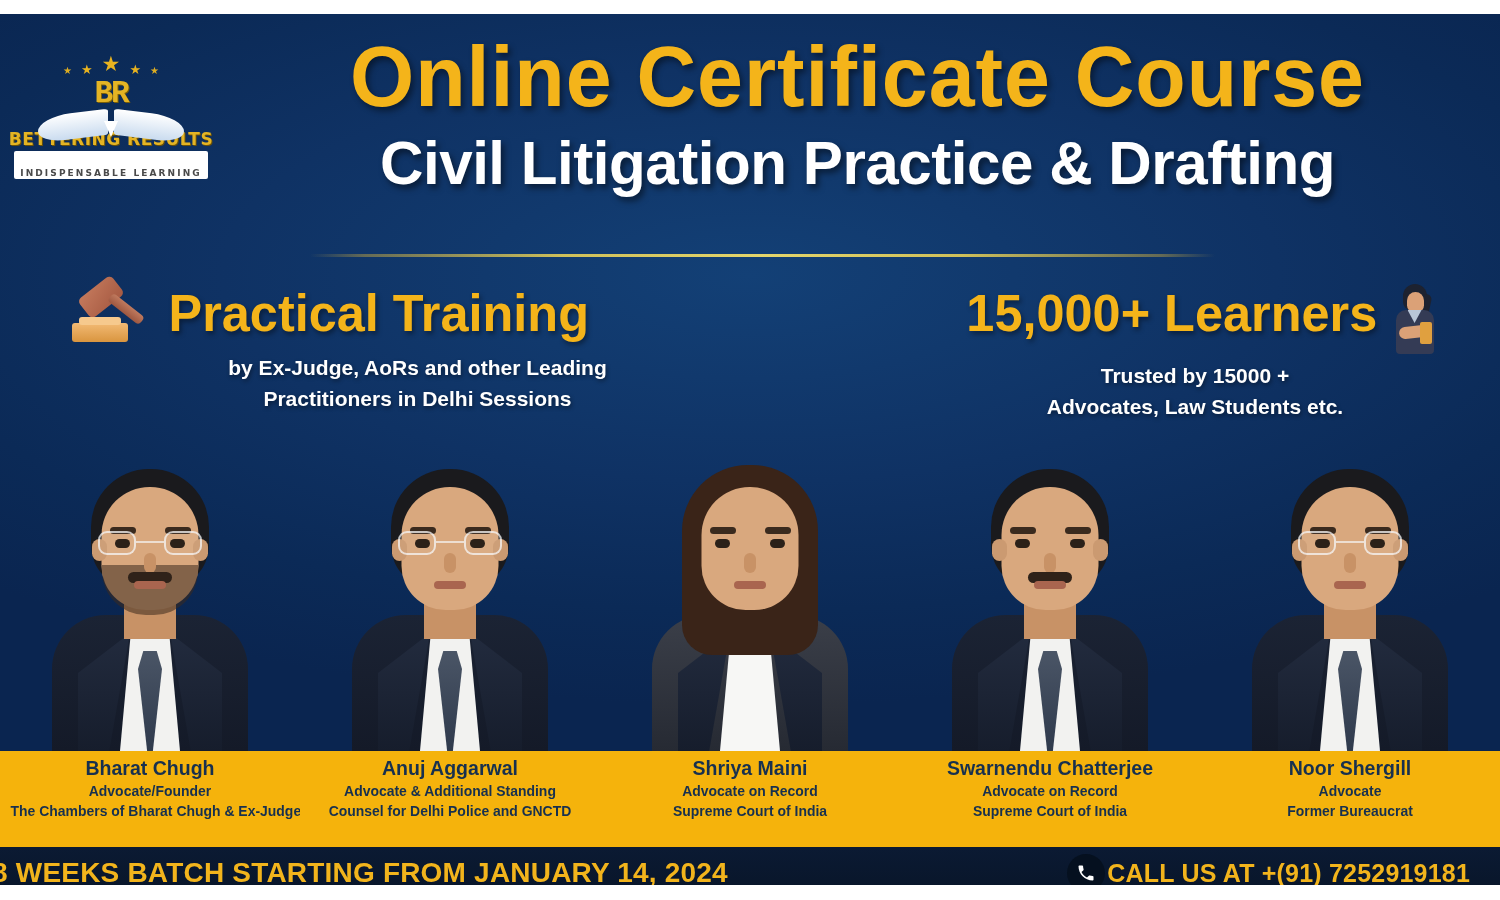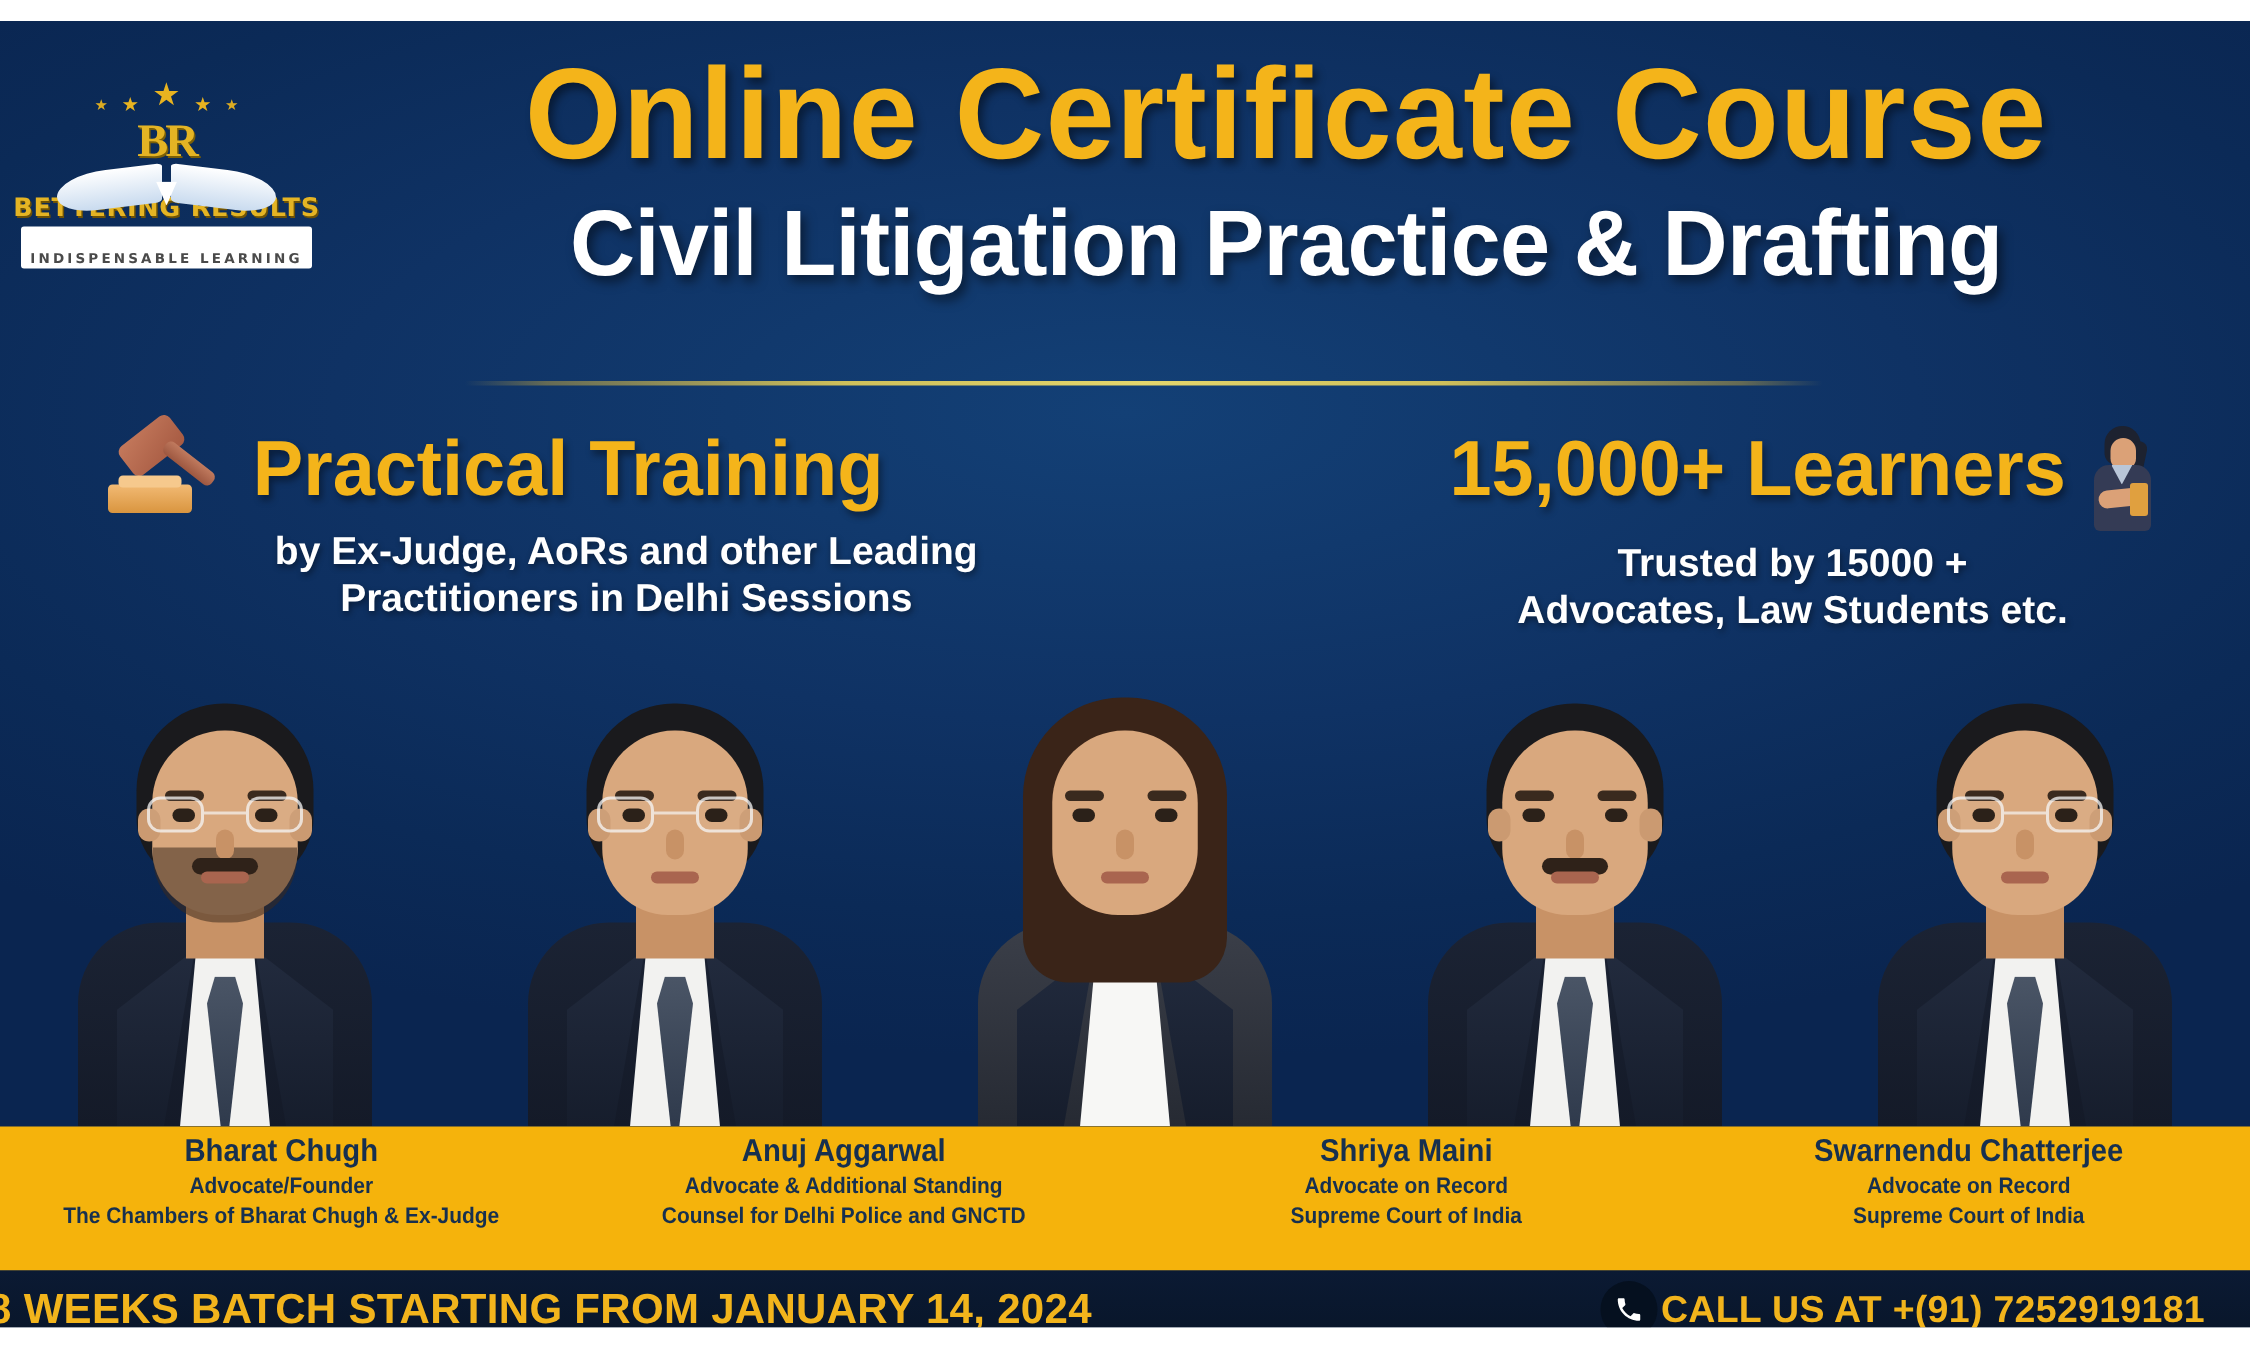--- a/index.html
+++ b/index.html
@@ -36,21 +36,21 @@
   }
   .logo-stars{
     display:flex; align-items:flex-end; gap:9px; height:22px; margin-bottom:1px;
   }
   .star{ color:#e8b320; line-height:1; display:block; }
   .star.s1{font-size:13px;}
   .star.s2{font-size:21px; margin-bottom:2px;}
   .star.s3{font-size:13px;}
   .star.s0,.star.s4{font-size:10px; opacity:.95;}
   .logo-br{
-    font-family:Liberation Serif, serif;
+    font-family:Liberation Mono, monospace;
     font-weight:bold; font-size:31px; letter-spacing:-2px;
     color:#e4b424; line-height:1; margin-top:1px;
     text-shadow:1px 1px 0 #7a5f08;
   }
   .logo-book{
     position:relative; width:150px; height:34px; margin-top:-2px;
   }
   .logo-book .pg{
     position:absolute; top:6px; width:70px; height:26px;
     background:linear-gradient(#ffffff,#c9dbef);
@@ -119,21 +119,21 @@
 
   .feat-title{
     font-family:"Liberation Sans Narrow","Liberation Sans", sans-serif;
     font-weight:bold; font-size:52px; line-height:62px;
     color:#f4b41a; letter-spacing:0px;
     transform:scaleX(.97);
     text-shadow:2px 3px 5px rgba(0,0,0,.4);
   }
   .feat-sub{
     font-family:"Liberation Sans", sans-serif;
-    font-weight:bold; font-size:26px; line-height:31px;
+    font-weight:bold; font-size:21px; line-height:31px;
     color:#ffffff; text-align:center; margin-top:6px;
     text-shadow:1px 2px 4px rgba(0,0,0,.45);
   }
   .feat-left .feat-sub{ width:585px; margin-left:55px; }
   .feat-right .feat-sub{ width:470px; margin-left:0; }
 
   
   .gavel{ position:relative; width:78px; height:64px; margin-right:14px; flex:none; }
   .gavel .mallet{
     position:absolute; left:10px; top:3px; width:42px; height:24px;
@@ -547,20 +547,25 @@
       <div class="name-cell">
         <div class="n-name">Shriya Maini</div>
         <div class="n-role">Advocate on Record</div>
         <div class="n-role">Supreme Court of India</div>
       </div>
       <div class="name-cell">
         <div class="n-name">Swarnendu Chatterjee</div>
         <div class="n-role">Advocate on Record</div>
         <div class="n-role">Supreme Court of India</div>
       </div>
+      <div class="name-cell">
+        <div class="n-name">Noor Shergill</div>
+        <div class="n-role">Advocate</div>
+        <div class="n-role">Former Bureaucrat</div>
+      </div>
     </div>
 
     <div class="footer">
       <div class="foot-left">8 WEEKS BATCH STARTING FROM JANUARY 14, 2024</div>
       <div class="foot-right">
         <span class="phone-circle">
           <svg viewBox="0 0 24 24">
               <path d="M6.6 10.8c1.4 2.8 3.8 5.1 6.6 6.6l2.2-2.2c.3-.3.7-.4 1-.2 1.1.4 2.4.6 3.6.6.6 0 1 .4 1 1V20c0 .6-.4 1-1 1C10.6 21 3 13.4 3 4c0-.6.4-1 1-1h3.5c.6 0 1 .4 1 1 0 1.3.2 2.5.6 3.6.1.3 0 .7-.2 1l-2.3 2.2z"></path>
             </svg>
         </span>

